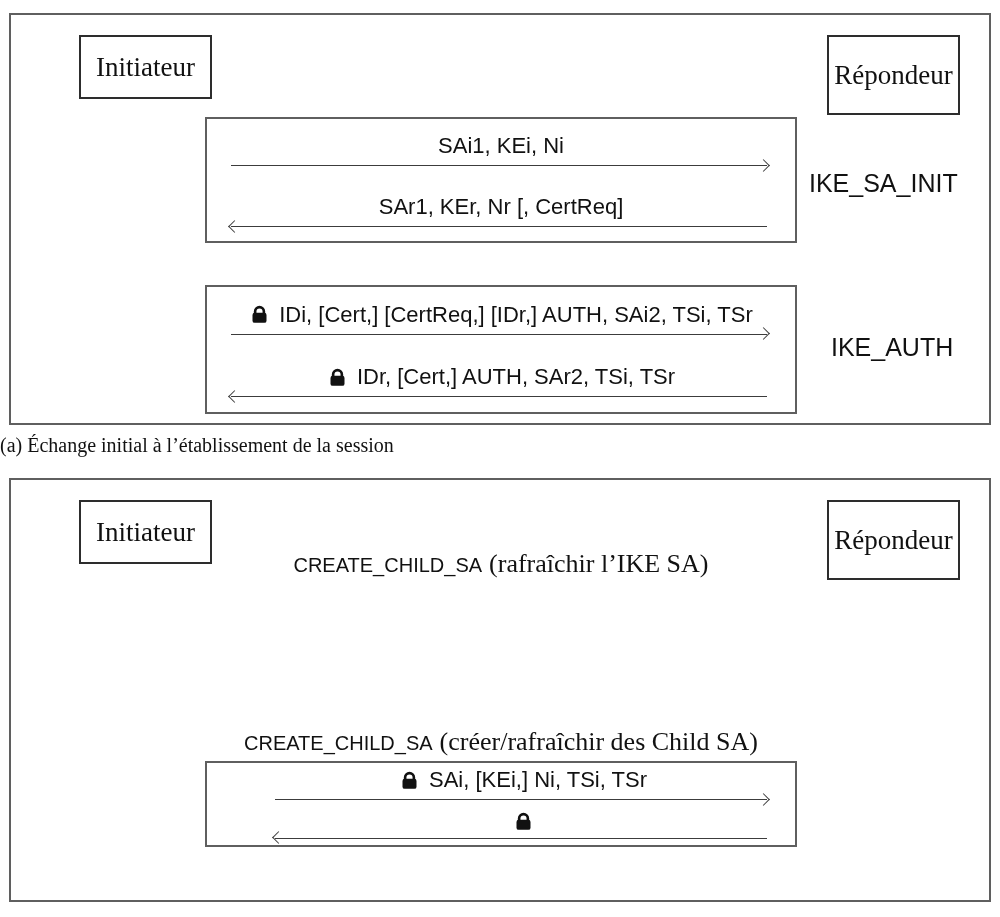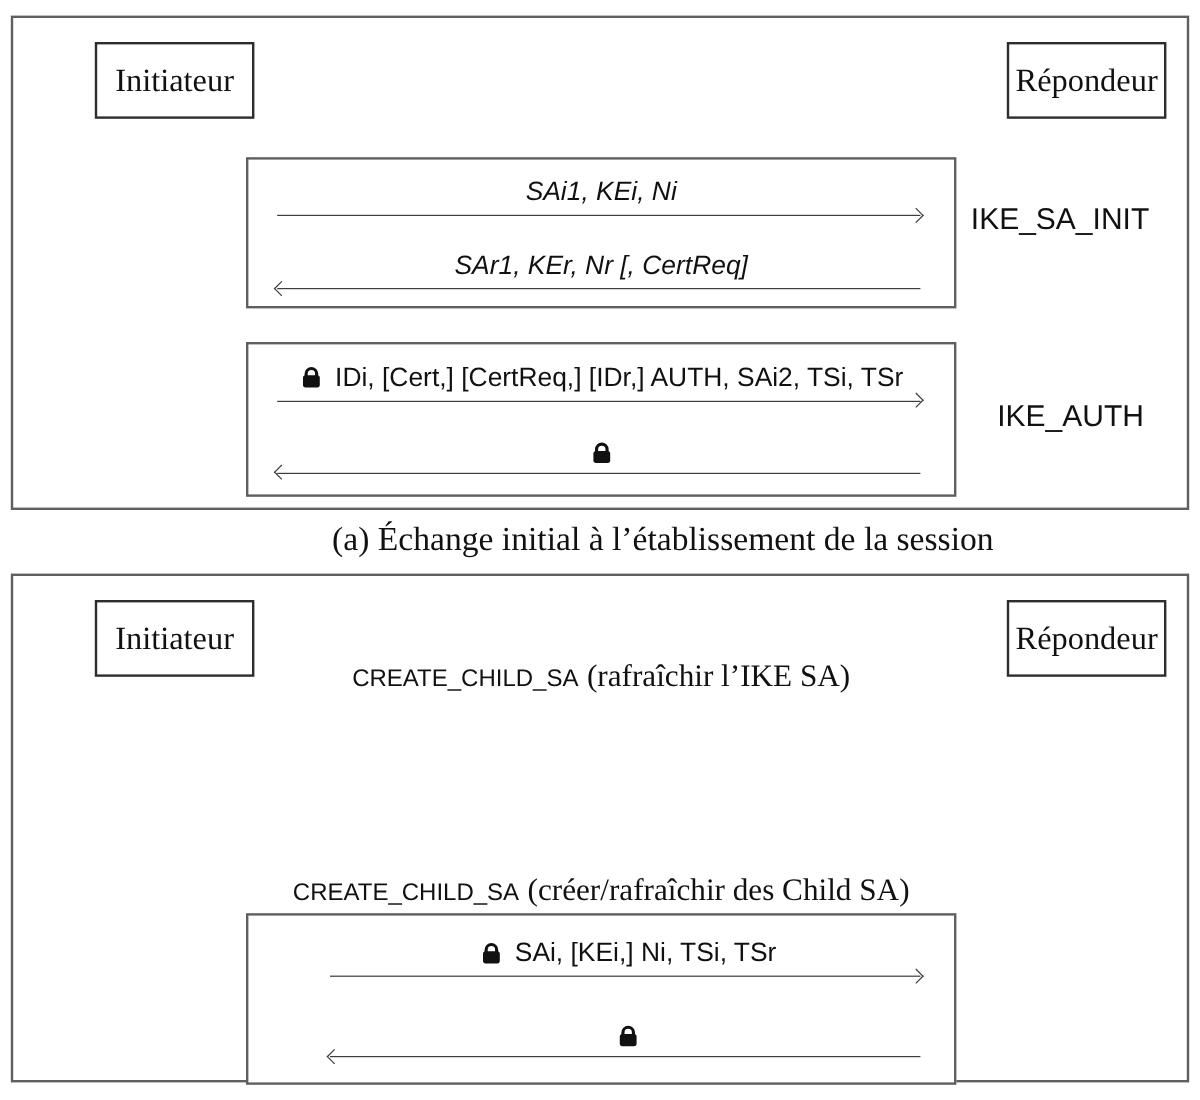--- a/index.html
+++ b/index.html
@@ -29,36 +29,36 @@
     box-sizing: border-box;
     border: 2px solid #2d2d2d;
     display: flex;
     align-items: center;
     justify-content: center;
     font-family: "Liberation Serif", serif;
     font-size: 27px;
     background: #ffffff;
   }
   .actor.init { left: 32px;  top: 20px; width: 133px; height: 64px; margin-left: 36px; }
-  .actor.resp { left: 816px; top: 20px; width: 133px; height: 64px; margin-left: 12px; }
+  .actor.resp { left: 816px; top: 20px; width: 133px; height: 80px; }
 
   .msg-box {
     position: absolute;
     box-sizing: border-box;
     left: 194px;
     width: 592px;
     border: 2px solid #5f5f5f;
     display: flex;
     flex-direction: column;
     background: #ffffff;
   }
-  #box1 { top: 116px; height: 126px; font-style: italic; }
+  #box1 { top: 102px; height: 126px; }
   #box2 { top: 270px; height: 129px; }
   #box3 { top: 104px; height: 122px; }
-  #box4 { top: 281px; height: 143px; padding-left: 44px; }
+  #box4 { top: 281px; height: 86px; padding-left: 44px; }
 
   .msg-row {
     flex: 1;
     display: flex;
     flex-direction: column;
     justify-content: center;
   }
   .msg-line {
     display: flex;
     align-items: center;
@@ -126,23 +126,23 @@
   #title1 { top: 68px; }
   #title2 { top: 246px; }
   .section-title .code { font-family: "Liberation Sans", sans-serif; font-size: 20px; }
   .section-title .desc { font-family: Liberation Serif, serif; font-size: 26px; margin-left: 7px; }
 
   .caption {
     position: absolute;
     left: 0;
     top: 434px;
     width: 828px;
-    text-align: right;
+    text-align: left;
     font-family: "Liberation Serif", serif;
-    font-size: 28px;
+    font-size: 20px;
   }
 </style>
 </head>
 <body>
 
 <div class="panel" id="panel-a">
 
   <div class="actor init">
     <span>Initiateur</span>
   </div>
@@ -182,20 +182,21 @@
       <div class="arrow right"></div>
     </div>
     <div class="msg-row">
       <div class="msg-line">
         <span class="lock-icon">
           <svg width="21" height="21" viewBox="0 0 24 24">
             <path d="M7 11 V8.5 a5 5 0 0 1 10 0 V11" fill="none" stroke="#111111" stroke-width="3"></path>
             <rect x="4" y="10" width="16" height="11.5" rx="2.5" fill="#111111"></rect>
           </svg>
         </span>
+        <span>IDr, [Cert,] AUTH, SAr2, TSi, TSr</span>
       </div>
       <div class="arrow left"></div>
     </div>
   </div>
   <div class="exchange-label" id="label2">
     <span>IKE_AUTH</span>
   </div>
 </div>
 
 <div class="caption">(a) Échange initial à l’établissement de la session</div>

